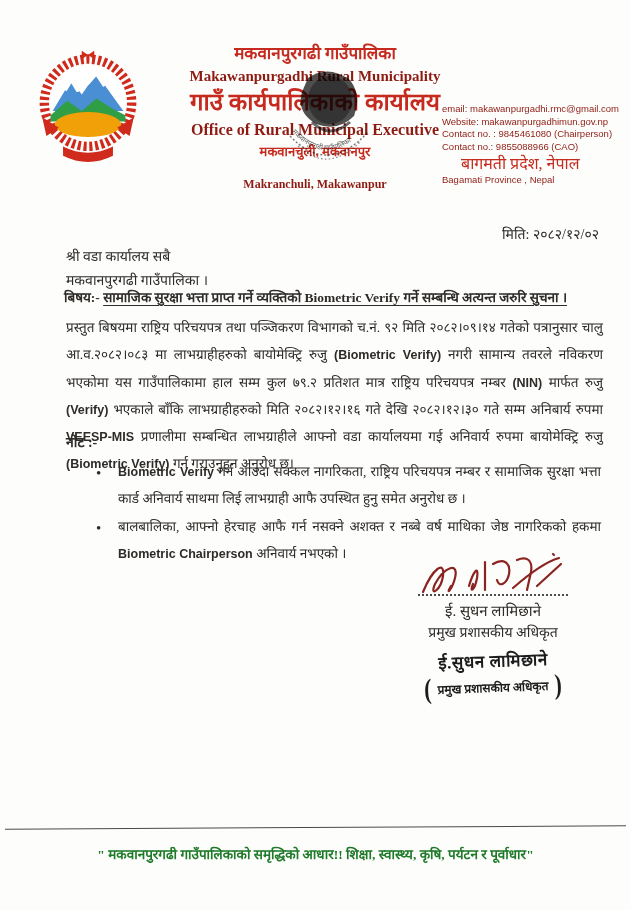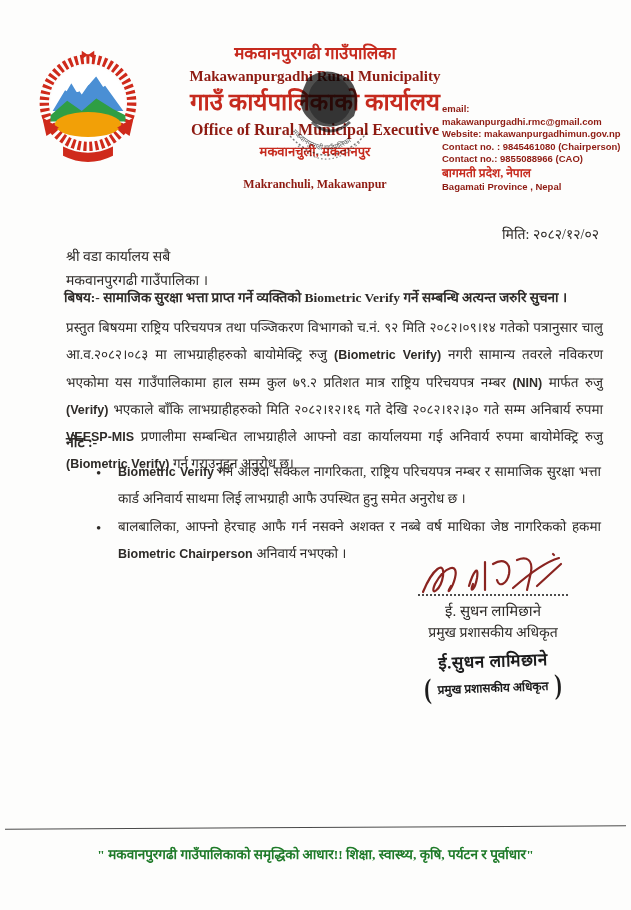--- a/index.html
+++ b/index.html
@@ -21,28 +21,28 @@
   .emblem{position:absolute;left:36px;top:48px;width:104px;height:124px;}
   .head-center{position:absolute;left:150px;top:44px;width:330px;text-align:center;line-height:1.15;}
   .h-np1{color:var(--header_red);font-size:17px;font-weight:bold;}
   .h-en1{color:var(--header_maroon);font-size:15px;font-weight:bold;margin-top:4px;}
   .h-np2{color:var(--header_red);font-size:24px;font-weight:bold;margin-top:4px;}
   .h-en2{color:var(--header_maroon);font-size:16px;font-weight:bold;margin-top:5px;}
   .h-np3{color:var(--header_red);font-size:13px;font-weight:bold;margin-top:5px;}
   .h-en3{color:var(--header_maroon);font-size:12px;font-weight:bold;margin-top:18px;}
   .seal{position:absolute;left:278px;top:70px;width:100px;height:110px;mix-blend-mode:multiply;opacity:.9;}
   .contact{position:absolute;left:442px;top:103px;width:185px;line-height:1.32;
-    color:var(--header_maroon);font-size:9.5px;font-weight:bold;font-family:"Liberation Sans","DejaVu Sans",sans-serif;}
-  .contact .np{font-size:12px;color:var(--header_red);font-family:"Liberation Serif","DejaVu Serif",serif;}
+    color:var(--header_maroon);font-size:9.5px;font-weight:normal;font-family:"Liberation Sans","DejaVu Sans",sans-serif;}
+  .contact .np{font-size:16px;color:var(--header_red);font-family:"Liberation Serif","DejaVu Serif",serif;margin-left:19px;}
   .refblock{position:absolute;left:34px;top:138px;width:200px;color:var(--header_red);font-size:12px;line-height:1.9;}
   
   .date-line{position:absolute;right:32px;top:224px;font-size:14px;text-align:right;}
   .recipient{position:absolute;left:66px;top:245px;font-size:14px;line-height:1.7;}
   .subject-line{position:absolute;left:0;top:288px;width:631px;text-align:center;font-size:13.5px;font-weight:bold;}
-  .subject-line .subj{text-underline-offset:3px;text-align:center;}
+  .subject-line .subj{text-decoration:underline;text-underline-offset:3px;text-align:center;}
   .body-par{position:absolute;left:66px;top:314px;width:537px;font-size:13.5px;line-height:2.02;text-align:justify;}
   .seg-bold{font-weight:bold;font-family:Liberation Sans, sans-serif;font-size:12.5px;}
   .note-label{position:absolute;left:66px;top:432px;font-size:14px;font-weight:bold;}
   .bullets{position:absolute;left:96px;top:458px;width:505px;list-style:none;font-size:13.5px;line-height:2.0;}
   .bullets li{position:relative;padding-left:22px;text-align:justify;margin-bottom:1px;}
   .bullets li::before{content:"•";position:absolute;left:0;top:0;font-size:15px;}
   
   .sig-block{position:absolute;left:388px;top:552px;width:210px;text-align:center;}
   .sig-svg{width:160px;height:52px;display:block;margin:0 auto -10px auto;}
   .sig-dots{width:150px;margin:0 auto;border-bottom:2px dotted #4c4c4c;}

